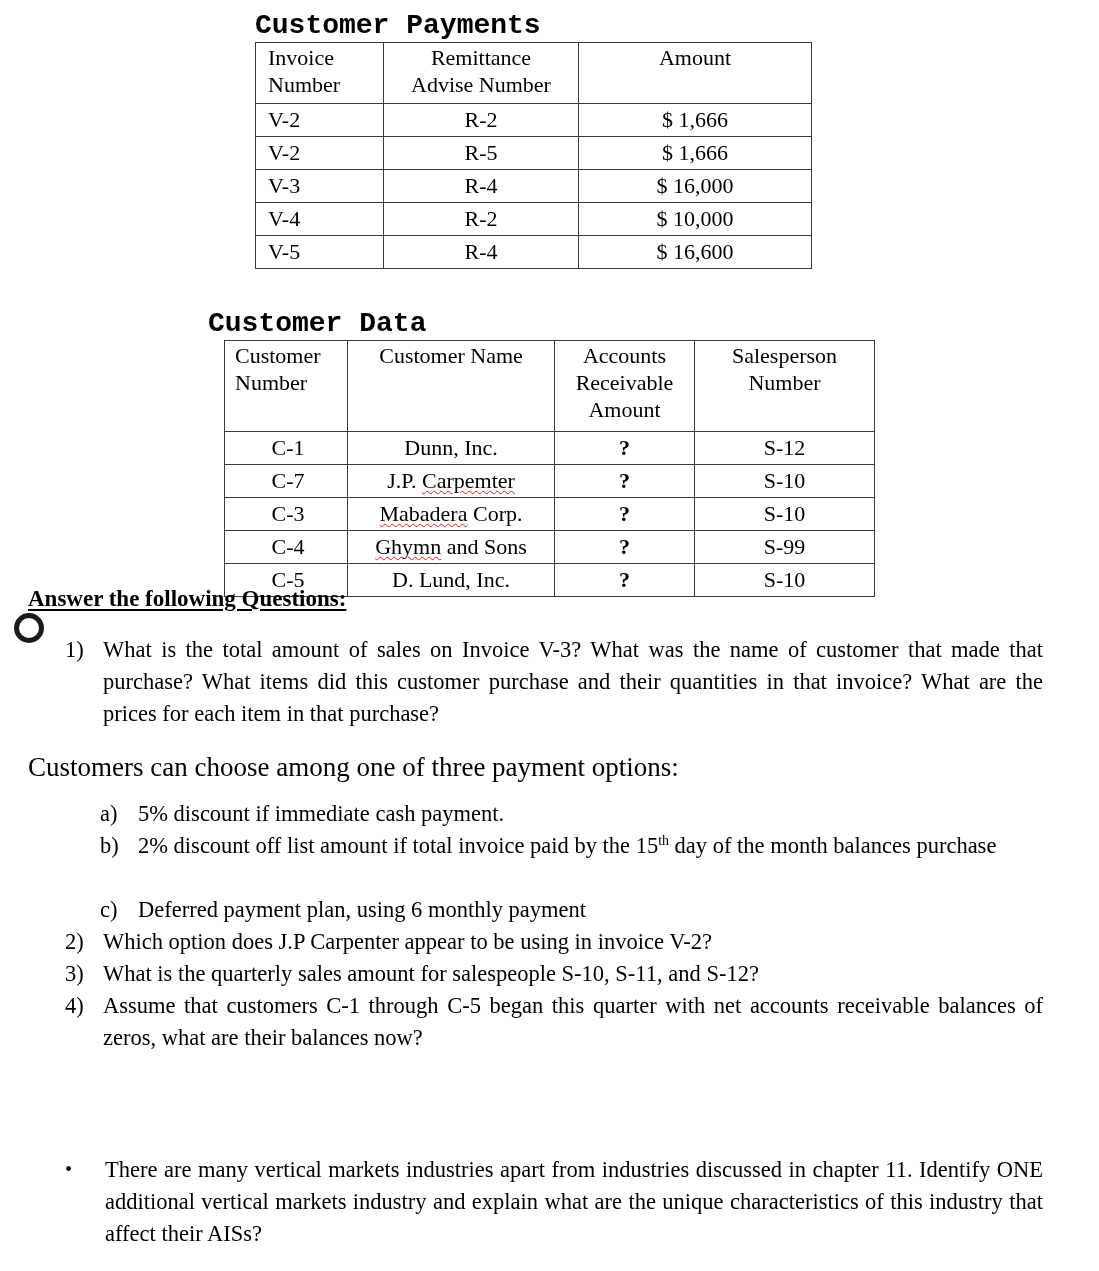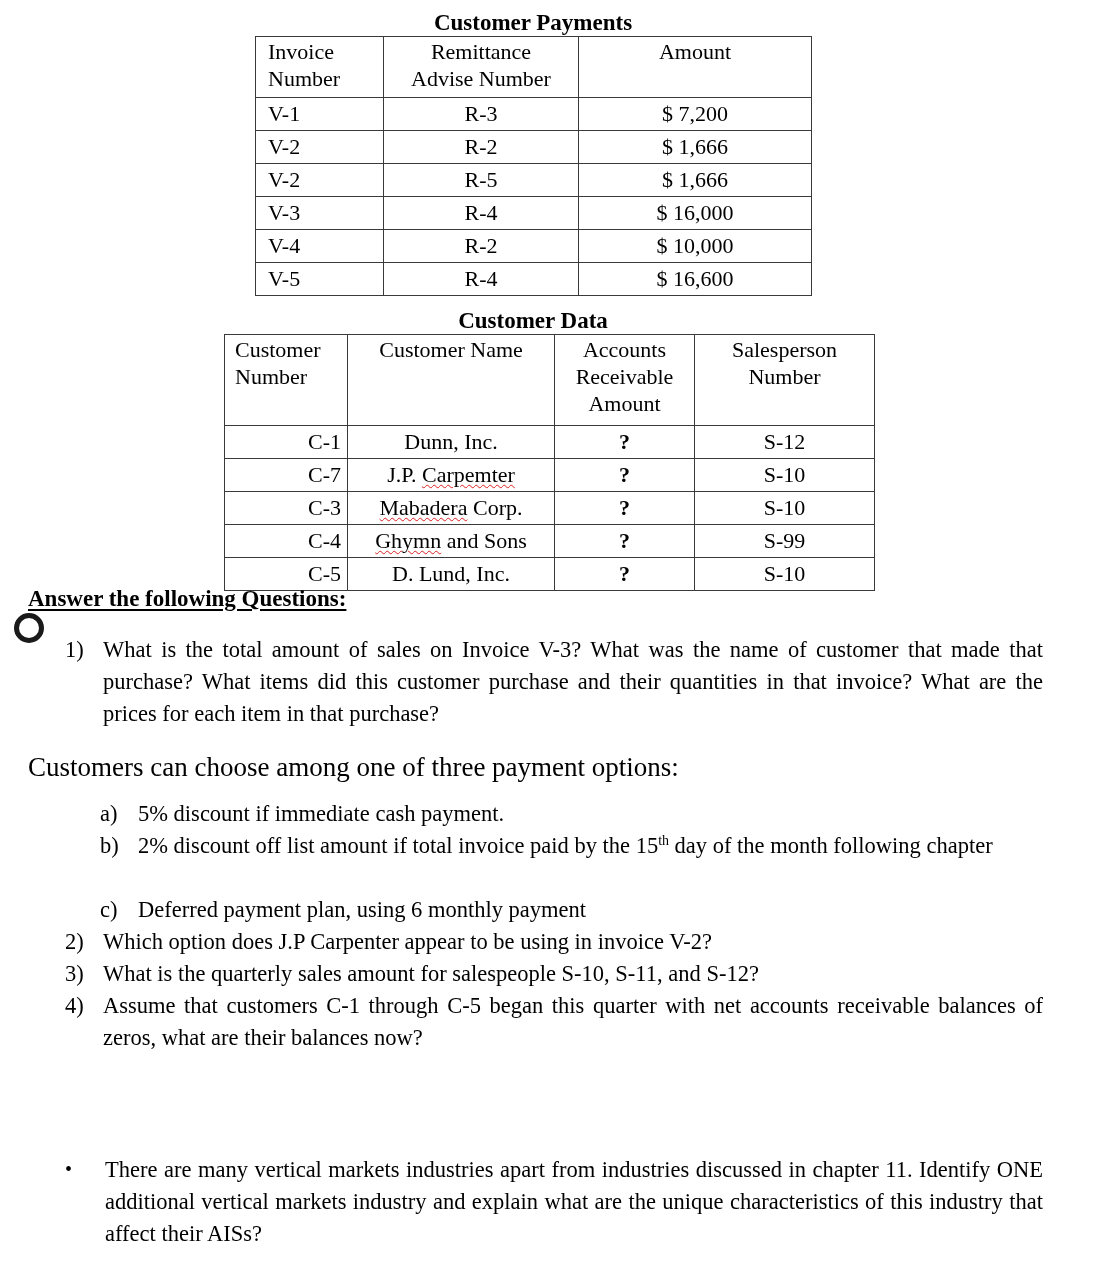--- a/index.html
+++ b/index.html
@@ -18,23 +18,23 @@
 
   .page {
     position: relative;
     width: 1099px;
     height: 1271px;
   }
 
   
   .tbl-title {
     font-weight: bold;
-    font-size: 23px;
-    text-align: center;
+    font-size: 28px;
     line-height: 1.15;
+    font-family: Liberation Mono, monospace;
   }
 
   
   table.doc-table {
     border-collapse: collapse;
     table-layout: fixed;
     font-size: 22px;
   }
   table.doc-table td, table.doc-table th {
     border: 1.6px solid #3a3a3a;
@@ -72,21 +72,21 @@
   }
   #custdata-table { width: 650px; margin-left: 16px; }
   #custdata-table col.d1 { width: 123px; }
   #custdata-table col.d2 { width: 207px; }
   #custdata-table col.d3 { width: 140px; }
   #custdata-table col.d4 { width: 180px; }
   #custdata-table thead td { height: 86px; vertical-align: top; }
   #custdata-table tbody td { height: 28px; vertical-align: middle; }
   #custdata-table td.h-left   { text-align: left; padding-left: 10px; }
   #custdata-table td.h-center { text-align: center; }
-  #custdata-table td.d-left   { text-align: right; padding-left: 10px; }
+  #custdata-table td.d-left   { text-align: center; padding-left: 10px; }
   #custdata-table td.d-center { text-align: center; }
   #custdata-table td.d-q      { text-align: center; font-weight: bold; }
   
   .sq {
     text-decoration: underline;
     text-decoration-color: #e02020;
     text-decoration-style: wavy;
     text-decoration-thickness: 1.2px;
     text-underline-offset: 2px;
   }
@@ -200,25 +200,20 @@
             <div>Remittance</div>
             <div>Advise Number</div>
           </td>
           <td class="h-center">
             <div>Amount</div>
           </td>
         </tr>
       </thead>
       <tbody>
         <tr>
-          <td class="v-left">V-1</td>
-          <td class="v-center">R-3</td>
-          <td class="v-amt">$ 7,200</td>
-        </tr>
-        <tr>
           <td class="v-left">V-2</td>
           <td class="v-center">R-2</td>
           <td class="v-amt">$ 1,666</td>
         </tr>
         <tr>
           <td class="v-left">V-2</td>
           <td class="v-center">R-5</td>
           <td class="v-amt">$ 1,666</td>
         </tr>
         <tr>
@@ -332,21 +327,21 @@
 
   <div class="para" id="intro-par">Customers can choose among one of three payment options:</div>
 
   <div class="numitem nojust" id="opt-a">
     <div class="marker">a)</div>
     <div class="content">5% discount if immediate cash payment.</div>
   </div>
 
   <div class="numitem nojust" id="opt-b">
     <div class="marker">b)</div>
-    <div class="content"><span>2% discount off list amount if total invoice paid by the 15</span><sup>th</sup><span> day of the month following chapter</span></div>
+    <div class="content"><span>2% discount off list amount if total invoice paid by the 15</span><sup>th</sup><span> day of the month balances purchase</span></div>
   </div>
 
   <div class="numitem nojust" id="opt-c">
     <div class="marker">c)</div>
     <div class="content">Deferred payment plan, using 6 monthly payment</div>
   </div>
 
   <div class="numitem nojust" id="q2">
     <div class="marker">2)</div>
     <div class="content">Which option does J.P Carpenter appear to be using in invoice V-2?</div>

